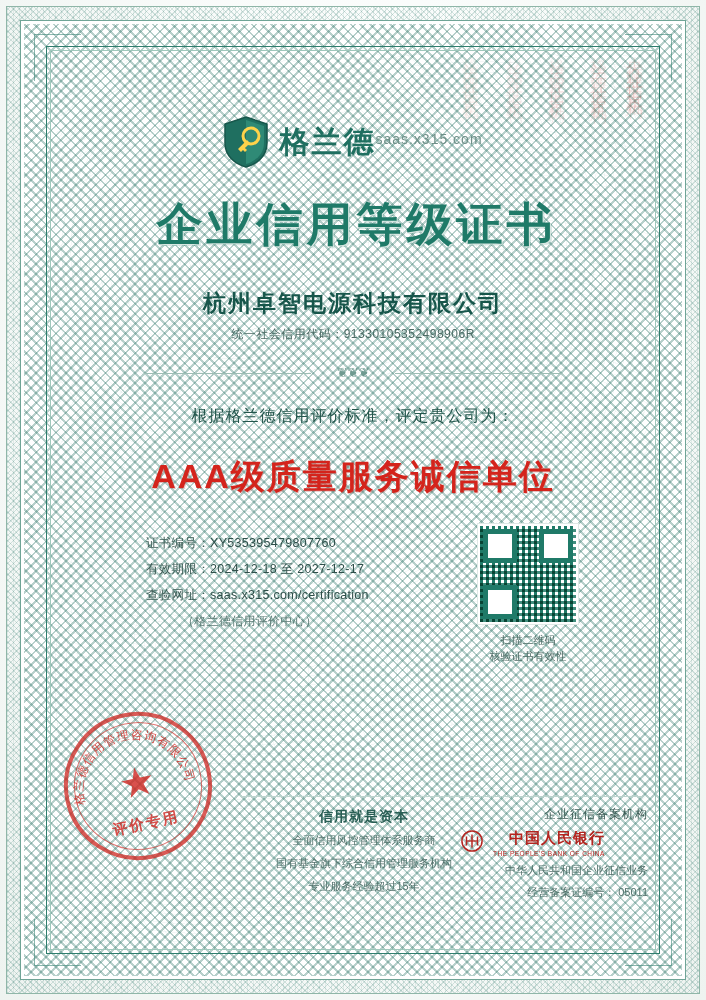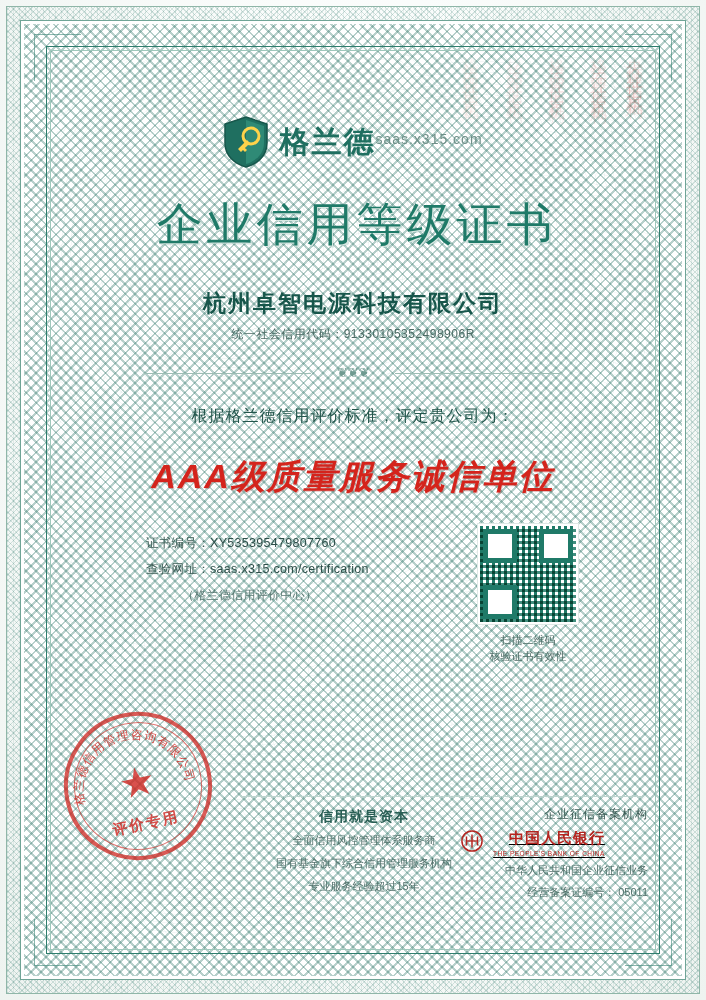--- a/index.html
+++ b/index.html
@@ -95,21 +95,21 @@
   .logo-cn{
     font-size:30px;font-weight:bold;color:#1f6f60;letter-spacing:2px;line-height:1;
   }
   .logo-en{
     font-size:14px;color:#6f8f88;letter-spacing:1px;margin-top:4px;
   }
 
   .title{
     position:absolute;left:7px;right:0;top:140px;
     text-align:center;
-    font-size:46px;font-weight:normal;letter-spacing:4px;
+    font-size:46px;font-weight:bold;letter-spacing:4px;
     color:#1f7a68;
     text-shadow:1px 1px 0 #d8e8e3, 2px 2px 0 rgba(31,122,104,.18);
   }
 
   .company{
     position:absolute;left:0;right:0;top:234px;
     text-align:center;
     font-size:23px;font-weight:bold;color:#17564b;letter-spacing:2px;
   }
   .uscc{
@@ -136,21 +136,20 @@
     position:absolute;left:0;right:0;top:352px;
     text-align:center;font-size:16px;color:#24564c;letter-spacing:1px;
   }
 
   .grade{
     position:absolute;left:0;right:0;top:400px;
     text-align:center;
     font-size:34px;font-weight:bold;letter-spacing:2px;
     color:#d4241c;
     text-shadow:1px 1px 0 rgba(140,20,15,.25);
-    font-style:italic;
   }
 
   .details{
     position:absolute;left:92px;top:476px;
     font-size:12.5px;color:#3d5c56;line-height:26px;letter-spacing:.3px;
   }
   .details .row span.k{color:#3d5c56;}
   .details .row span.v{color:#2f4f4a;}
   .details .sub{
     margin-left:36px;color:#5b7a74;font-size:12px;
@@ -226,21 +225,21 @@
   .footer-left .l{
     margin-top:6px;font-size:11px;color:#52716b;line-height:17px;
   }
   .footer-right{
     position:absolute;right:4px;top:10px;width:230px;text-align:right;
   }
   .footer-right .h{
     font-size:12px;color:#3d5c56;letter-spacing:1px;
   }
   .pbc{
-    margin-top:6px;display:flex;align-items:center;justify-content:center;gap:10px;text-decoration:underline;
+    margin-top:6px;display:flex;align-items:center;justify-content:center;gap:10px;
   }
   .pbc-logo{width:22px;height:22px;}
   .pbc-cn{font-size:15px;font-weight:bold;color:#b4241f;letter-spacing:1px;}
   .pbc-en{font-size:6.5px;color:#b4241f;letter-spacing:.5px;margin-top:2px;}
   .footer-right .l{
     margin-top:5px;font-size:11px;color:#52716b;line-height:17px;
   }
 </style>
 </head>
 <body>
@@ -294,20 +293,23 @@
       <div class="line r"></div>
     </div>
 
     <div class="statement">根据格兰德信用评价标准，评定贵公司为：</div>
 
     <div class="grade">AAA级质量服务诚信单位</div>
 
     <div class="details">
       <div class="row">
         <span class="k">证书编号：</span><span class="v">XY535395479807760</span>
+      </div>
+      <div class="row">
+        <span class="k">有效期限：</span><span class="v">2024-12-18 至 2027-12-17</span>
       </div>
       <div class="row">
         <span class="k">查验网址：</span><span class="v">saas.x315.com/certification</span>
       </div>
       <div class="sub">（格兰德信用评价中心）</div>
     </div>
 
     <div class="qr-block">
       <div class="qr">
         <div class="qr-eye3"></div>

